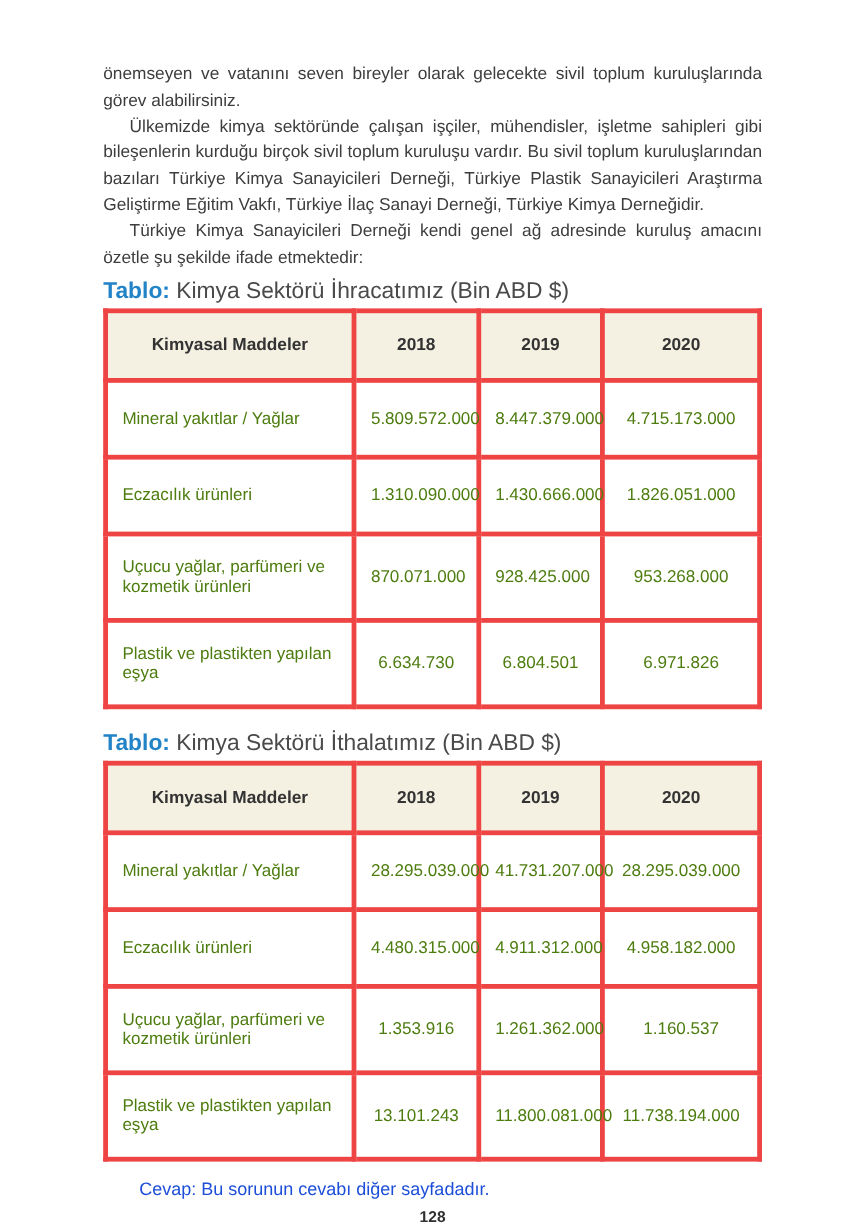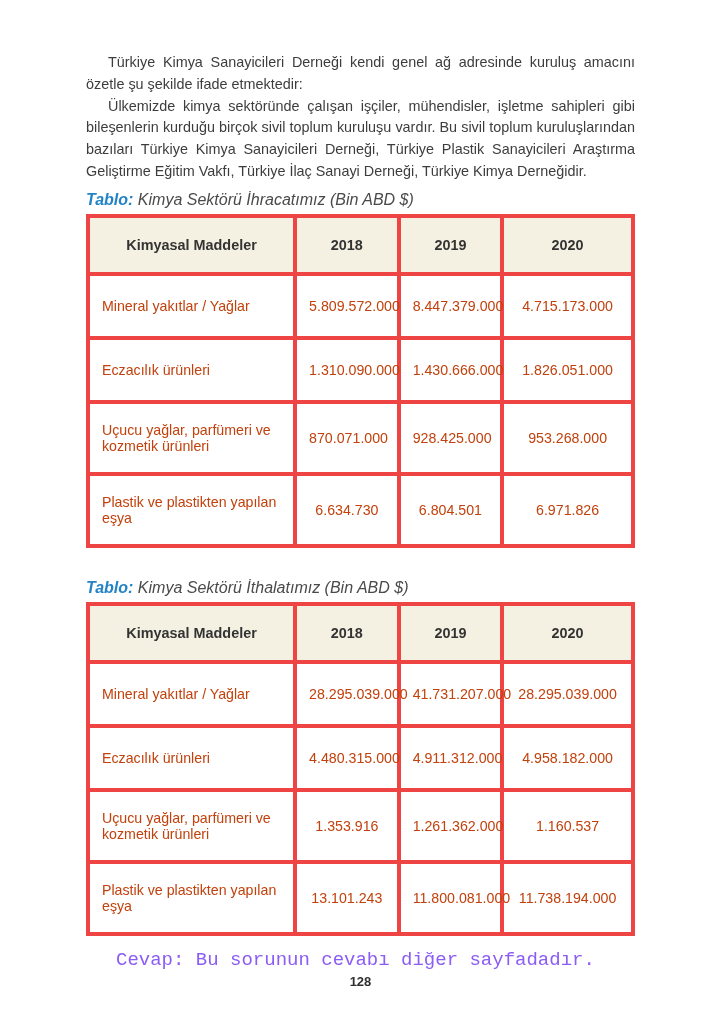--- a/index.html
+++ b/index.html
@@ -7,44 +7,45 @@
     width:719px;height:1024px;background:#ffffff;
     font-family:"Liberation Sans","DejaVu Sans",sans-serif;
     color:#3d3d3d;position:relative;overflow:hidden;
   }
   .page{position:absolute;inset:0;background:#ffffff;}
   .content{position:absolute;left:86px;top:52px;width:549px;}
   .para{margin:0;font-size:14.4px;line-height:21.8px;text-align:justify;color:#3d3d3d;}
   .para.indent{text-indent:22px;}
   .bullet{margin:0;font-size:14.4px;line-height:21.8px;text-align:justify;color:#3d3d3d;}
   .bullet .dot{font-size:13px;padding-right:10px;padding-left:4px;color:#3d3d3d;}
-  .caption{margin:9px 0 6px 0;font-size:16px;font-style:italic;line-height:16px;}
-  .caption.second{margin-top:32px;}
+  .caption{margin:9px 0 6px 0;font-size:19px;line-height:16px;}
+  .caption.second{margin-top:21px;}
   .cap-label{color:#2383c7;font-weight:bold;}
   .cap-text{color:#4a4a4a;}
   table{width:100%;border-collapse:collapse;table-layout:fixed;}
   th,td{border:4px solid #ef4444;}
   thead th{
     background:#f5f1e2;height:54px;font-weight:bold;color:#333333;
     font-size:14.4px;text-align:center;padding:0 8px;
   }
-  tbody td{font-size:14.2px;padding:18px 12px;height:24px;vertical-align:middle;color:#c2410c;}
+  tbody td{font-size:14.2px;padding:18px 12px;height:24px;vertical-align:middle;color:#4d7c0f;}
   td.label{text-align:left;}
   td.num{text-align:center;}
-  .answer{margin:14px 0 0 30px;font-size:19px;color:#8b5cf6;line-height:20px;font-family:Liberation Mono, monospace;}
+  .answer{margin:14px 0 0 30px;font-size:15px;color:#1d4ed8;line-height:20px;}
   .page-num{margin:4px 0 0 0;text-align:center;font-size:13px;font-weight:bold;color:#2f2f2f;}
 </style>
 </head>
 <body>
 
 <div class="page">
   <main class="content">
 
+    <p class="para">önemseyen ve vatanını seven bireyler olarak gelecekte sivil toplum kuruluşlarında görev alabilirsiniz.</p>
+    <p class="para indent">Ülkemizde kimya sektöründe çalışan işçiler, mühendisler, işletme sahipleri gibi bileşenlerin kurduğu birçok sivil toplum kuruluşu vardır. Bu sivil toplum kuruluşlarından bazıları Türkiye Kimya Sanayicileri Derneği, Türkiye Plastik Sanayicileri Araştırma Geliştirme Eğitim Vakfı, Türkiye İlaç Sanayi Derneği, Türkiye Kimya Derneğidir.</p>
     <p class="para indent">Türkiye Kimya Sanayicileri Derneği kendi genel ağ adresinde kuruluş amacını özetle şu şekilde ifade etmektedir:</p>
-    <p class="para indent">Ülkemizde kimya sektöründe çalışan işçiler, mühendisler, işletme sahipleri gibi bileşenlerin kurduğu birçok sivil toplum kuruluşu vardır. Bu sivil toplum kuruluşlarından bazıları Türkiye Kimya Sanayicileri Derneği, Türkiye Plastik Sanayicileri Araştırma Geliştirme Eğitim Vakfı, Türkiye İlaç Sanayi Derneği, Türkiye Kimya Derneğidir.</p>
 
 
 
     <p class="caption"><span class="cap-label">Tablo:</span> <span class="cap-text">Kimya Sektörü İhracatımız (Bin ABD $)</span></p>
 
     <table>
       <colgroup>
           <col style="width:38%">
           <col style="width:19%">
           <col style="width:19%">

